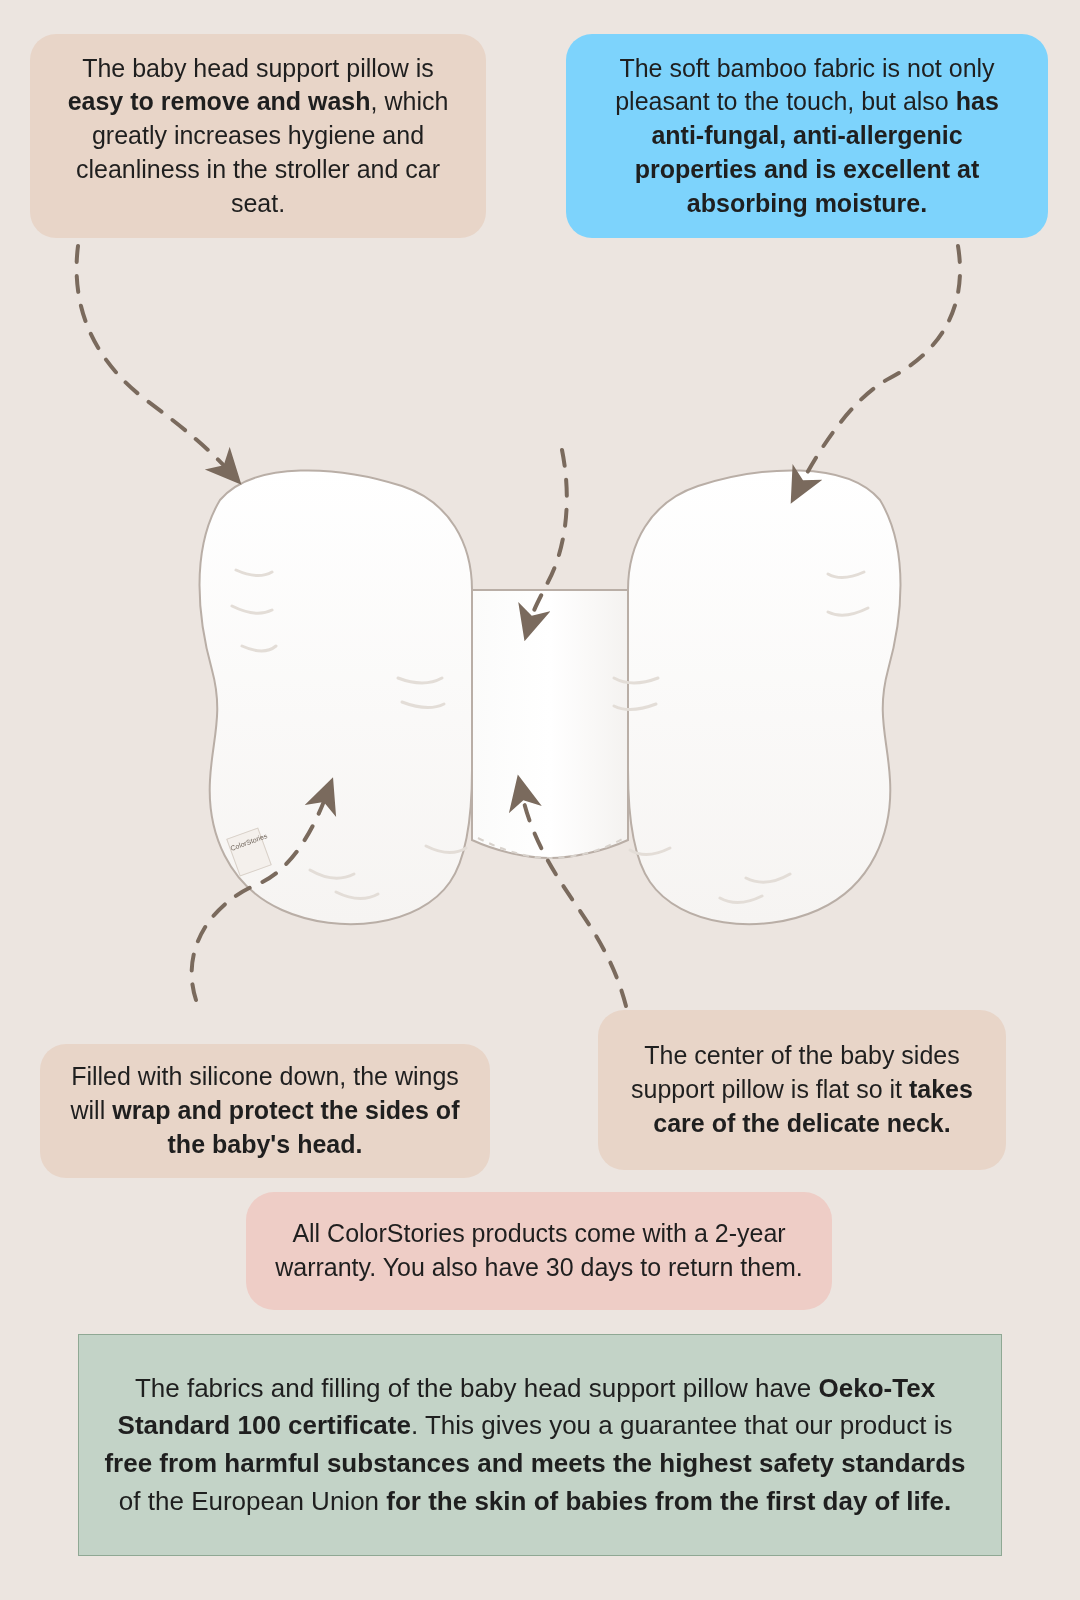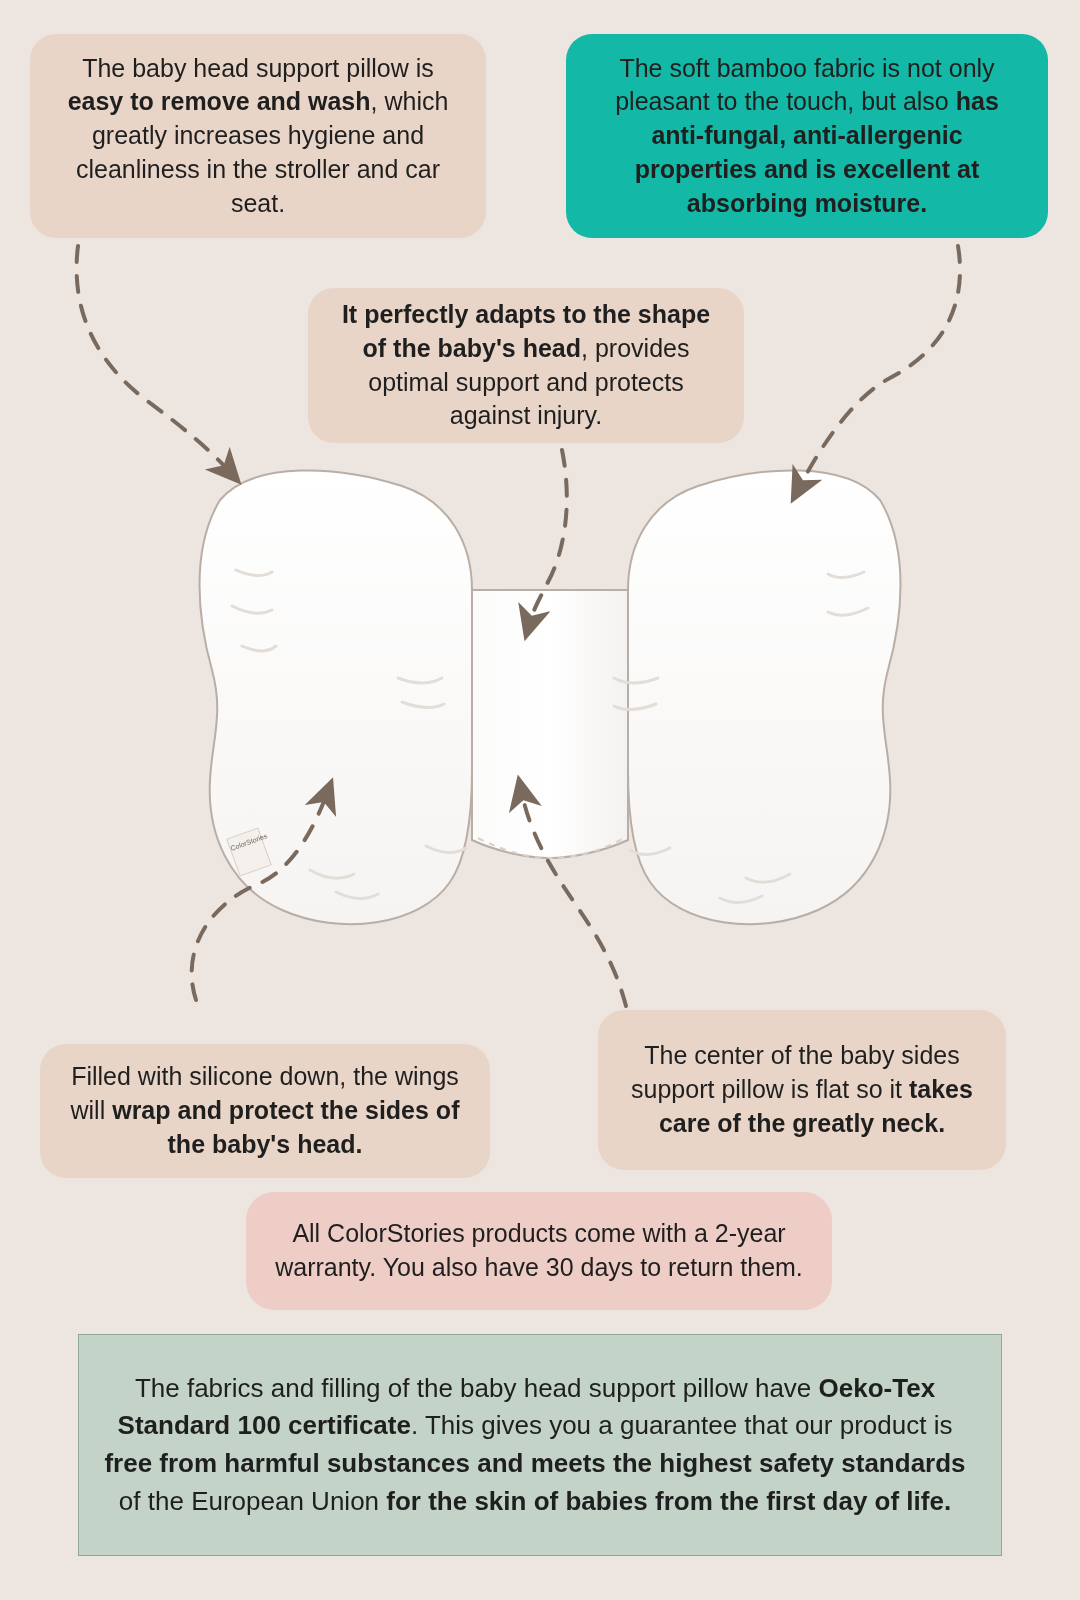--- a/index.html
+++ b/index.html
@@ -162,34 +162,31 @@
       <path d="M562 450 C 572 500, 566 548, 548 582 C 540 598, 534 608, 530 622"></path>
       <path d="M196 1000 C 180 950, 210 904, 258 884 C 292 870, 314 828, 326 796"></path>
       <path d="M626 1006 C 612 952, 584 918, 562 884 C 540 850, 528 822, 522 794"></path>
     </g>
   </svg>
 
   <div class="callout" id="c-wash" style="background: rgb(232, 213, 200);">
     <p><span>The baby head support pillow is </span><b>easy to remove and wash</b><span>, which greatly increases hygiene and cleanliness in the stroller and car seat.</span></p>
   </div>
 
-  <div class="callout" id="c-bamboo" style="background: #14b8a6; border-radius: 26px;">
+  <div class="callout" id="c-bamboo" style="background: #7dd3fc; border-radius: 26px;">
     <p><span>The soft bamboo fabric is not only pleasant to the touch, but also </span><b>has anti-fungal, anti-allergenic properties and is excellent at absorbing moisture.</b></p>
   </div>
 
-  <div class="callout" id="c-adapts" style="background: rgb(232, 213, 200);">
-    <p><b>It perfectly adapts to the shape of the baby's head</b><span>, provides optimal support and protects against injury.</span></p>
-  </div>
 
   <div class="callout" id="c-wings" style="background: rgb(232, 213, 200);">
     <p><span>Filled with silicone down, the wings will </span><b>wrap and protect the sides of the baby's head.</b></p>
   </div>
 
   <div class="callout" id="c-center" style="background: rgb(232, 213, 200);">
-    <p><span>The center of the baby sides support pillow is flat so it </span><b>takes care of the greatly neck.</b></p>
+    <p><span>The center of the baby sides support pillow is flat so it </span><b>takes care of the delicate neck.</b></p>
   </div>
 
   <div class="callout" id="c-warranty" style="background: rgb(238, 205, 198);">
     <p><span>All ColorStories products come with a 2-year warranty. You also have 30 days to return them.</span></p>
   </div>
 
   <div class="callout" id="c-oeko" style="background: rgb(195, 211, 199); padding-left: 16px;">
     <p><span>The fabrics and filling of the baby head support pillow have </span><b>Oeko-Tex Standard 100 certificate</b><span>. This gives you a guarantee that our product is </span><b>free from harmful substances and meets the highest safety standards</b><span> of the European Union </span><b>for the skin of babies from the first day of life.</b></p>
   </div>
 

